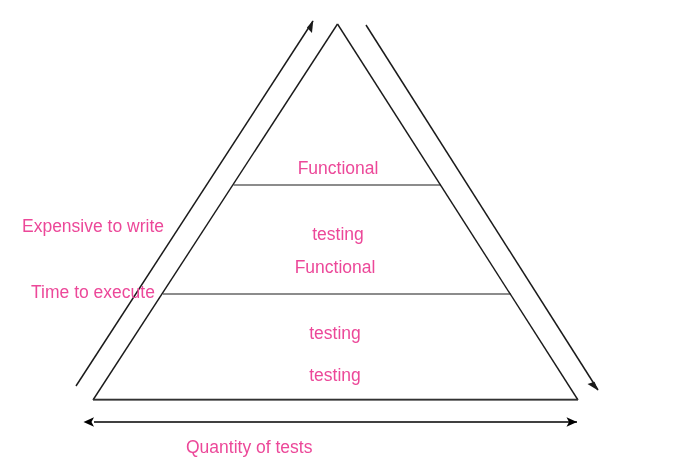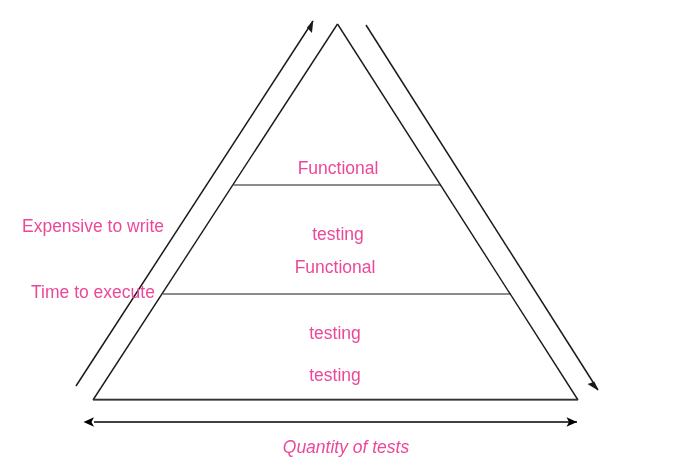--- a/index.html
+++ b/index.html
@@ -63,22 +63,20 @@
   #tier-unit {
     left: 245px;
     top: 320px;
     width: 180px;
     text-align: center;
   }
   #caption-bottom {
     left: 186px;
     top: 436px;
     width: 320px;
-    text-align: center;
-    font-style: italic;
   }
   .tline { display: block; }
 </style>
 </head>
 <body>
 
 <div id="diagram-root">
 
   <svg id="pyramid-svg" viewBox="0 0 693 469">
     <defs>

